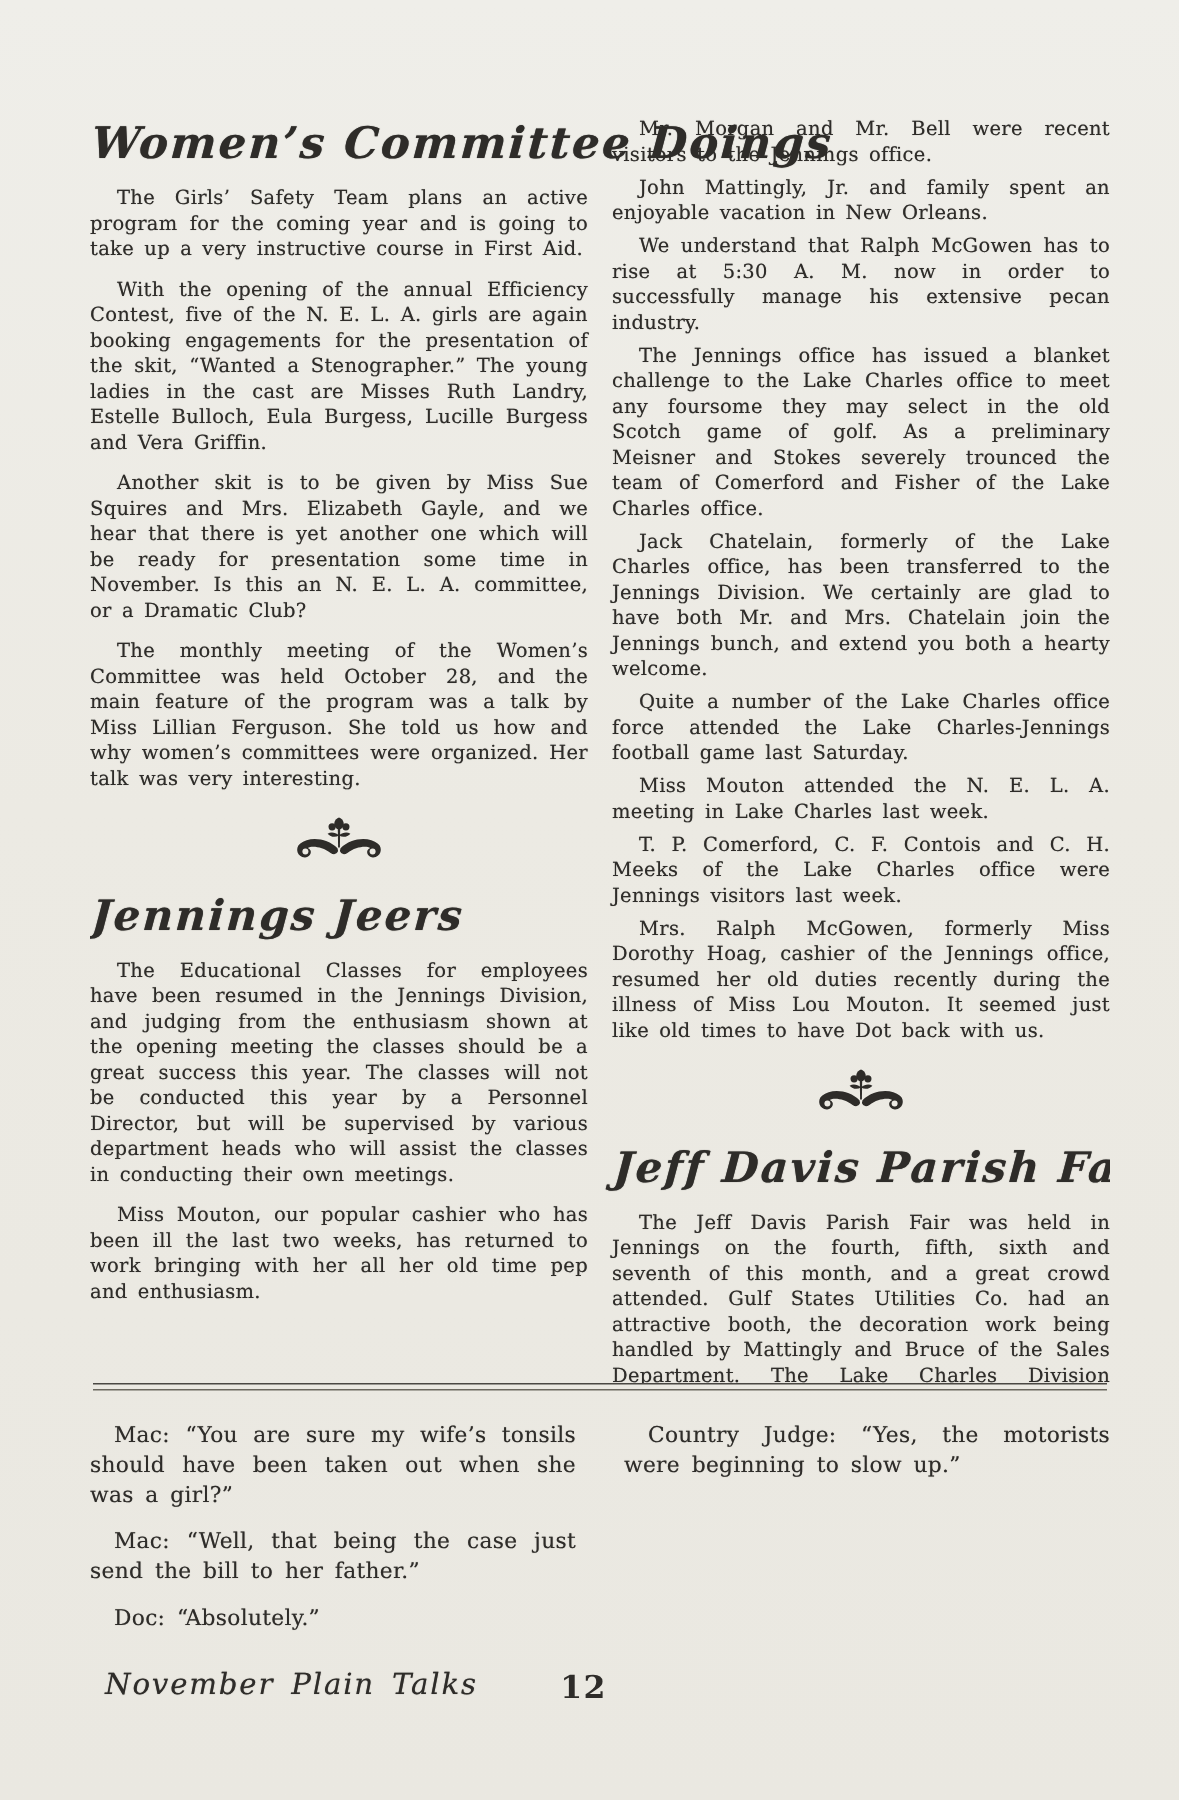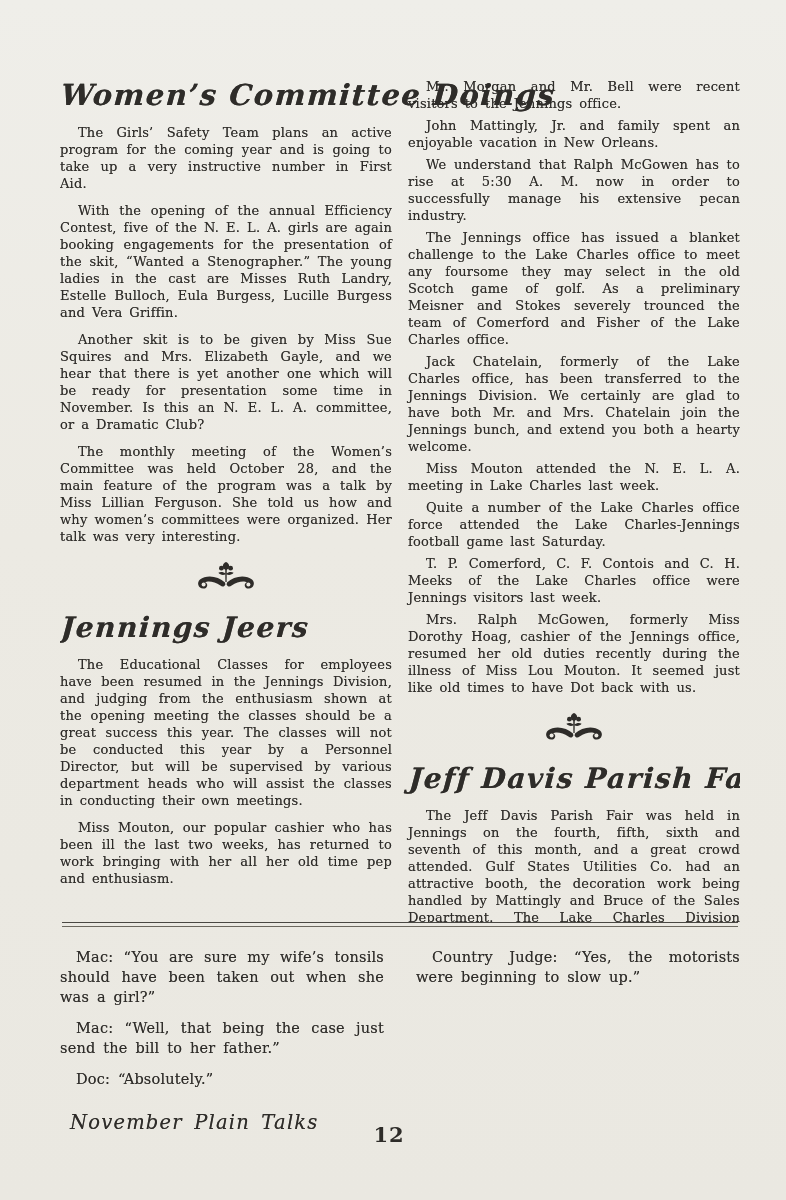--- a/index.html
+++ b/index.html
@@ -99,33 +99,32 @@
     text-shadow: 0 0 0.6px rgba(30,28,25,0.6);
   }
   .page-number {
     position: absolute;
     left: 50%;
     top: 1px;
     transform: translateX(-85%);
     font-weight: 700;
     font-size: 21px;
     letter-spacing: 1px;
-    margin-top: 10px;
   }
 </style>
 </head>
 <body>
 
 <div class="page">
 
   <div class="columns">
 
     <div class="col">
       <h2 class="script-heading">Women’s Committee Doings</h2>
-      <p class="body-p">The Girls’ Safety Team plans an active program for the coming year and is going to take up a very instructive number in First Aid.</p>
+      <p class="body-p">The Girls’ Safety Team plans an active program for the coming year and is going to take up a very instructive course in First Aid.</p>
       <p class="body-p">With the opening of the annual Efficiency Contest, five of the N. E. L. A. girls are again booking engagements for the presentation of the skit, “Wanted a Stenographer.” The young ladies in the cast are Misses Ruth Landry, Estelle Bulloch, Eula Burgess, Lucille Burgess and Vera Griffin.</p>
       <p class="body-p">Another skit is to be given by Miss Sue Squires and Mrs. Elizabeth Gayle, and we hear that there is yet another one which will be ready for presentation some time in November. Is this an N. E. L. A. committee, or a Dramatic Club?</p>
       <p class="body-p">The monthly meeting of the Women’s Committee was held October 28, and the main feature of the program was a talk by Miss Lillian Ferguson. She told us how and why women’s committees were organized. Her talk was very interesting.</p>
 
       <div class="ornament">
         <svg width="62" height="30" viewBox="0 0 62 30" aria-hidden="true">
           <g fill="#2e2c29">
             <path d="M31 1 c-3 1.2 -4.2 4.4 -2.2 6.8 c1.3 1.5 3.1 1.5 4.4 0 c2 -2.4 0.8 -5.6 -2.2 -6.8 Z"></path>
             <circle cx="26.4" cy="7.2" r="2.4"></circle>
             <circle cx="35.6" cy="7.2" r="2.4"></circle>
@@ -144,22 +143,22 @@
       <p class="body-p">The Educational Classes for employees have been resumed in the Jennings Division, and judging from the enthusiasm shown at the opening meeting the classes should be a great success this year. The classes will not be conducted this year by a Personnel Director, but will be supervised by various department heads who will assist the classes in conducting their own meetings.</p>
       <p class="body-p">Miss Mouton, our popular cashier who has been ill the last two weeks, has returned to work bringing with her all her old time pep and enthusiasm.</p>
     </div>
 
     <div class="col">
       <p class="body-p brief-p">Mr. Morgan and Mr. Bell were recent visitors to the Jennings office.</p>
       <p class="body-p brief-p">John Mattingly, Jr. and family spent an enjoyable vacation in New Orleans.</p>
       <p class="body-p brief-p">We understand that Ralph McGowen has to rise at 5:30 A. M. now in order to successfully manage his extensive pecan industry.</p>
       <p class="body-p brief-p">The Jennings office has issued a blanket challenge to the Lake Charles office to meet any foursome they may select in the old Scotch game of golf. As a preliminary Meisner and Stokes severely trounced the team of Comerford and Fisher of the Lake Charles office.</p>
       <p class="body-p brief-p">Jack Chatelain, formerly of the Lake Charles office, has been transferred to the Jennings Division. We certainly are glad to have both Mr. and Mrs. Chatelain join the Jennings bunch, and extend you both a hearty welcome.</p>
+      <p class="body-p brief-p">Quite a number of the Lake Charles office force attended the Lake Charles-Jennings football game last Saturday.</p>
       <p class="body-p brief-p">Miss Mouton attended the N. E. L. A. meeting in Lake Charles last week.</p>
-      <p class="body-p brief-p">Quite a number of the Lake Charles office force attended the Lake Charles-Jennings football game last Saturday.</p>
       <p class="body-p brief-p">T. P. Comerford, C. F. Contois and C. H. Meeks of the Lake Charles office were Jennings visitors last week.</p>
       <p class="body-p brief-p">Mrs. Ralph McGowen, formerly Miss Dorothy Hoag, cashier of the Jennings office, resumed her old duties recently during the illness of Miss Lou Mouton. It seemed just like old times to have Dot back with us.</p>
 
       <div class="ornament">
         <svg width="62" height="30" viewBox="0 0 62 30" aria-hidden="true">
           <g fill="#2e2c29">
             <path d="M31 1 c-3 1.2 -4.2 4.4 -2.2 6.8 c1.3 1.5 3.1 1.5 4.4 0 c2 -2.4 0.8 -5.6 -2.2 -6.8 Z"></path>
             <circle cx="26.4" cy="7.2" r="2.4"></circle>
             <circle cx="35.6" cy="7.2" r="2.4"></circle>
             <path d="M30.2 8 L31.8 8 L31.6 21 L30.4 21 Z"></path>

